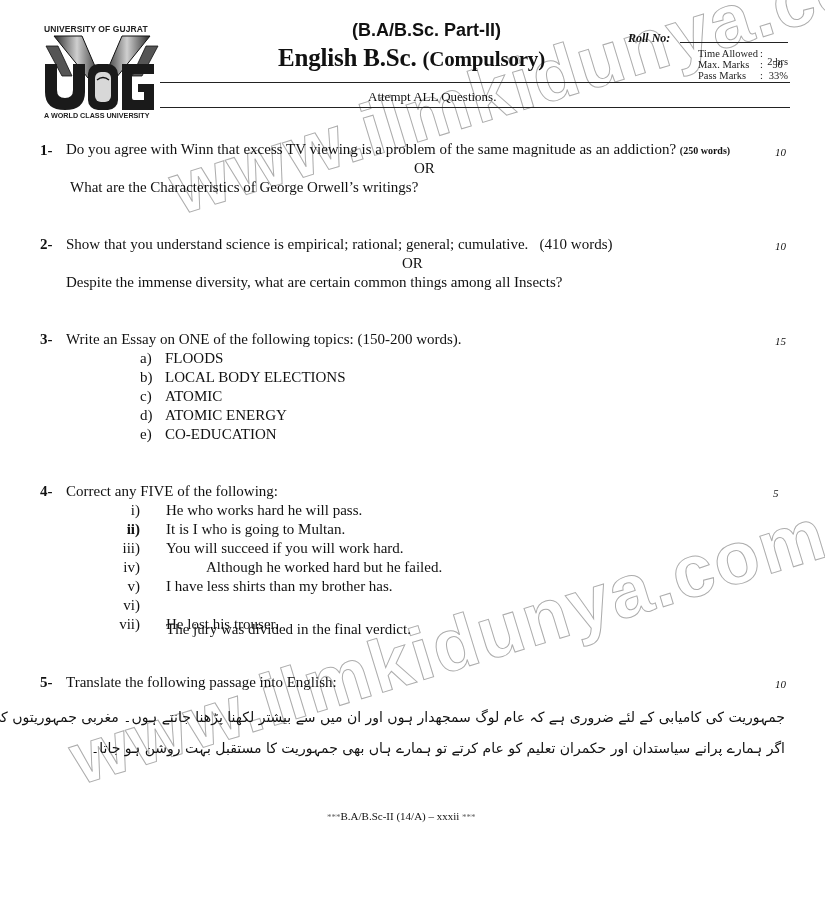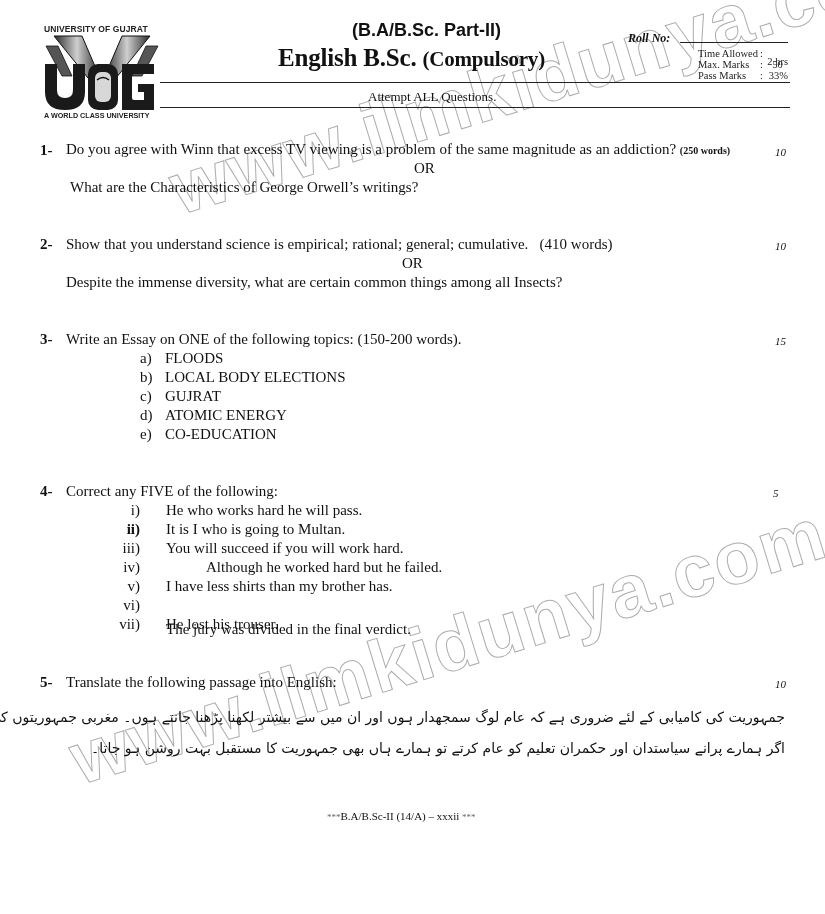--- a/index.html
+++ b/index.html
@@ -110,21 +110,21 @@
 
 <div>
   <div class="qnum" style="left:40px; top:331px;">3-</div>
   <div class="qtext" style="left:66px; top:331px;">Write an Essay on ONE of the following topics: (150-200 words).</div>
   <div class="marks" style="left:775px; top:335px;">15</div>
   <div class="item-txt" style="left:140px; top:350px;">a)</div>
   <div class="item-txt" style="left:165px; top:350px;">FLOODS</div>
   <div class="item-txt" style="left:140px; top:369px;">b)</div>
   <div class="item-txt" style="left:165px; top:369px;">LOCAL BODY ELECTIONS</div>
   <div class="item-txt" style="left:140px; top:388px;">c)</div>
-  <div class="item-txt" style="left:165px; top:388px;">GUJRAT</div>
+  <div class="item-txt" style="left:165px; top:388px;">ATOMIC</div>
   <div class="item-txt" style="left:140px; top:407px;">d)</div>
   <div class="item-txt" style="left:165px; top:407px;">ATOMIC ENERGY</div>
   <div class="item-txt" style="left:140px; top:426px;">e)</div>
   <div class="item-txt" style="left:165px; top:426px;">CO-EDUCATION</div>
 </div>
 
 <div>
   <div class="qnum" style="left:40px; top:483px;">4-</div>
   <div class="qtext" style="left:66px; top:483px;">Correct any FIVE of the following:</div>
   <div class="marks" style="left:773px; top:487px;">5</div>

